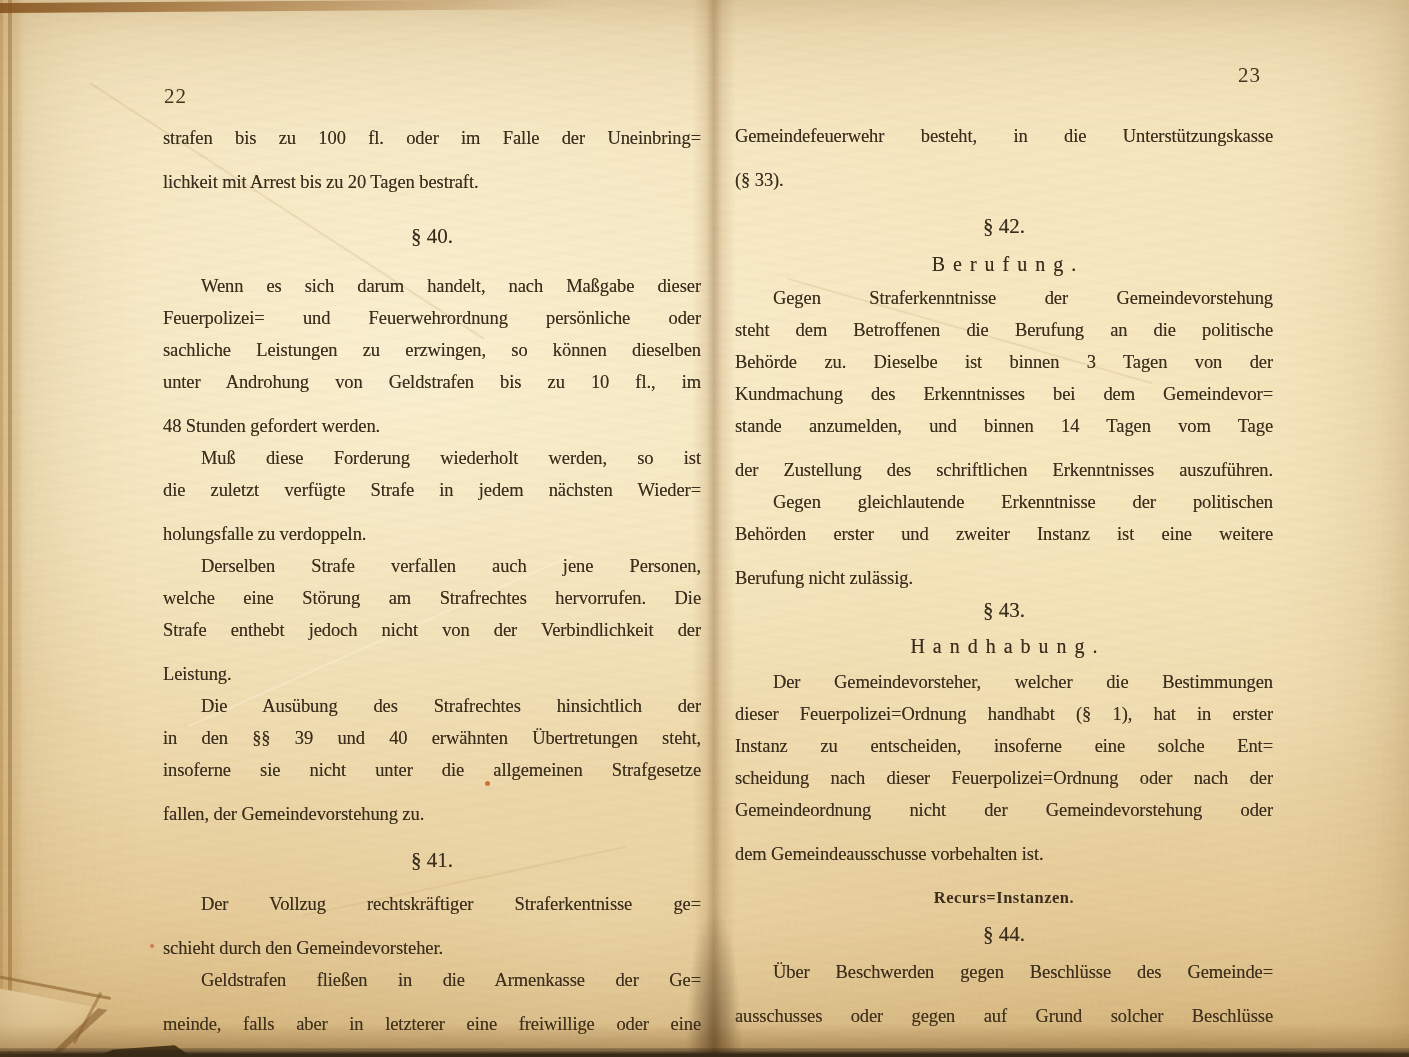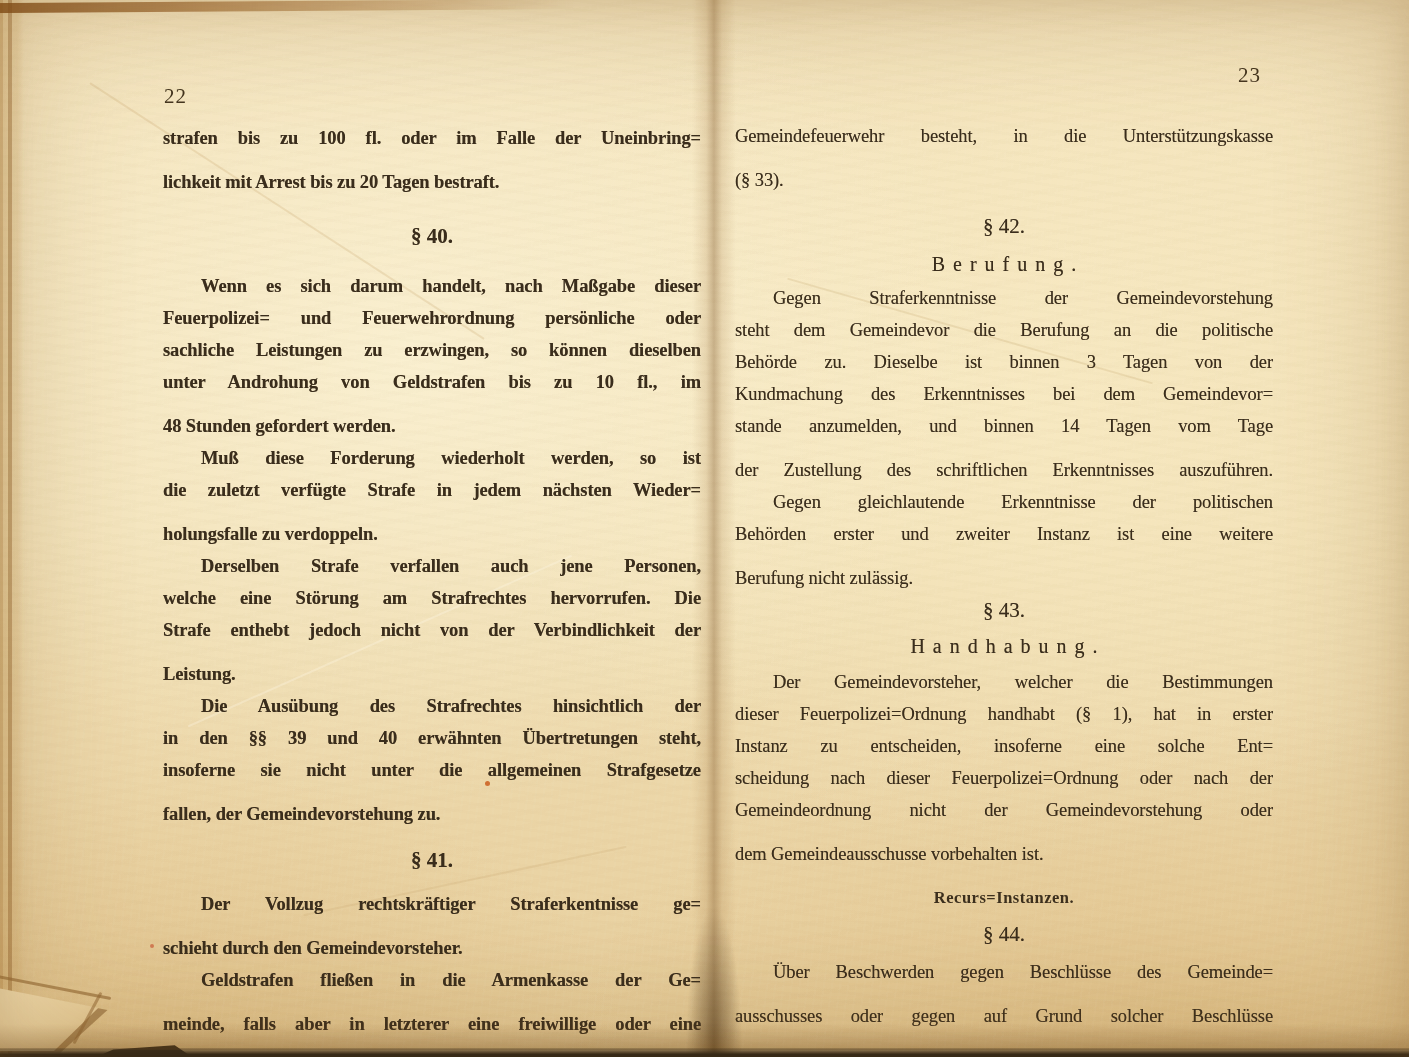--- a/index.html
+++ b/index.html
@@ -95,21 +95,21 @@
   .scratch-3 { left:780px; top:330px; width:380px; height:2px; transform:rotate(16deg); background:rgba(176,136,76,.16); }
   .scratch-4 { left:300px; top:880px; width:330px; height:2px; transform:rotate(-12deg); background:rgba(188,150,92,.16); }
   .red-speck   { position:absolute; left:485px; top:781px; width:5px; height:5px; border-radius:50%; background:rgba(202,94,30,.85); }
   .red-speck-2 { position:absolute; left:150px; top:944px; width:4px; height:4px; border-radius:50%; background:rgba(196,72,40,.6); }
 
   .pagenum { position:absolute; font-size:21px; letter-spacing:1px; color:#43351f; }
   .pagenum-left  { left:164px; top:84px; }
   .pagenum-right { left:1238px; top:63px; }
 
   .col { position:absolute; width:538px; }
-  .col-left  { left:163px; top:122px;font-weight:bold; }
+  .col-left  { left:163px; top:122px; }
   .col-right { left:735px; top:120px; }
 
   .para { }
   .line {
     height:32px; line-height:32px; font-size:18.5px; letter-spacing:-.1px;
     text-align:justify; text-align-last:justify; overflow:hidden; white-space:nowrap;
     text-shadow:0 0 .4px rgba(58,45,28,.55);
   }
   .para .line.last { text-align-last:left;margin-top:12px; }
   .para.flush-last .line.last { text-align-last:justify; }
@@ -191,21 +191,21 @@
   <div class="pagenum pagenum-right">23</div>
   <div class="col col-right">
     <div class="para">
         <div class="line first">Gemeindefeuerwehr besteht, in die Unterstützungskasse</div>
         <div class="line last">(§ 33).</div>
       </div>
     <div class="section" style="margin:14px 0 6px;">§ 42.</div>
     <div class="subheading" style="margin:4px 0 2px;">Berufung.</div>
     <div class="para indent-first flush-last">
         <div class="line first">Gegen Straferkenntnisse der Gemeindevorstehung</div>
-        <div class="line">steht dem Gemeindevor die Berufung an die politische</div>
+        <div class="line">steht dem Betroffenen die Berufung an die politische</div>
         <div class="line">Behörde zu. Dieselbe ist binnen 3 Tagen von der</div>
         <div class="line">Kundmachung des Erkenntnisses bei dem Gemeindevor=</div>
         <div class="line">stande anzumelden, und binnen 14 Tagen vom Tage</div>
         <div class="line last">der Zustellung des schriftlichen Erkenntnisses auszuführen.</div>
       </div>
     <div class="para indent-first">
         <div class="line first">Gegen gleichlautende Erkenntnisse der politischen</div>
         <div class="line">Behörden erster und zweiter Instanz ist eine weitere</div>
         <div class="line last">Berufung nicht zulässig.</div>
       </div>

